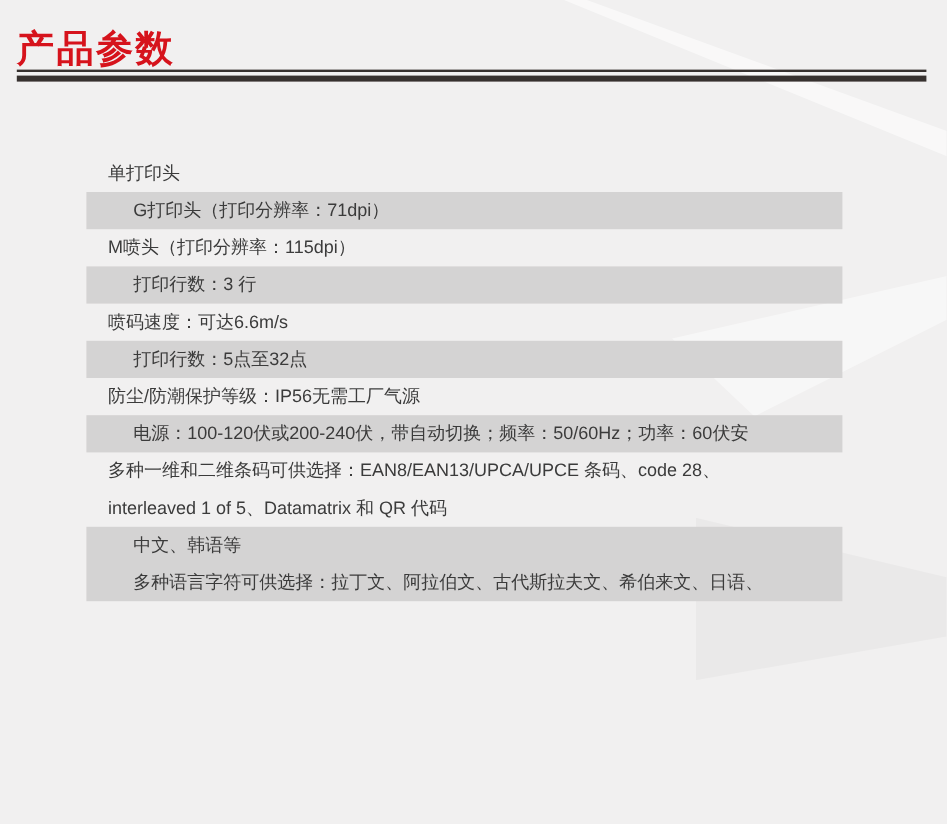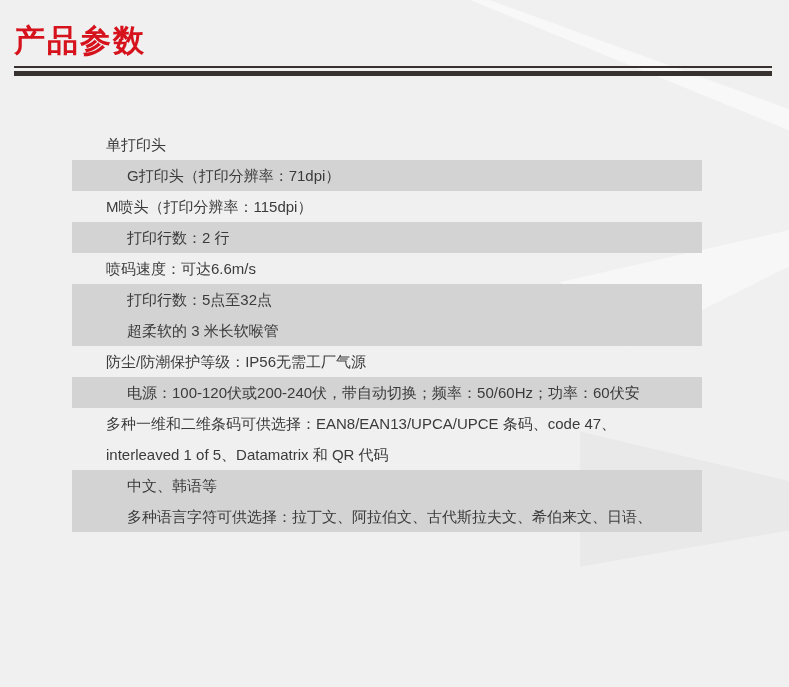--- a/index.html
+++ b/index.html
@@ -29,42 +29,42 @@
     clip-path:polygon(0 40%,100% 0,100% 28%,30% 90%);
   }
   .wm-row-right{
     left:580px;top:415px;width:209px;height:165px;
     background:rgba(0,0,0,0.028);
     clip-path:polygon(0 10%,100% 40%,100% 70%,0 92%);
   }
   header{position:relative;}
   .page-title{
     margin:0;
-    padding:24px 0 8px 14px;
+    padding:24px 0 0 14px;
     color:var(--accent);
     font-size:31px;
     font-weight:bold;
     letter-spacing:2px;
     line-height:1.1;
   }
   .divider{margin-left:14px;width:758px;}
   .divider-thin{height:2px;background:var(--divider);}
   .divider-gap{height:3px;}
   .divider-thick{height:5px;background:var(--divider);}
   .spec-list{
     position:absolute;
     left:72px;top:129px;
     width:630px;
   }
   .spec-row{box-sizing:border-box;padding:0 18px;}
   .spec-row.shaded{background:var(--row-shade);padding-left:39px;}
   .spec-line{
     height:31px;line-height:31px;
     font-size:15px;color:var(--text);
-    white-space:nowrap;overflow:hidden;margin-left:16px;
+    white-space:nowrap;overflow:hidden;
   }
 </style>
 </head>
 <body>
 
 <div class="wm wm-top-right"></div>
 <div class="wm wm-mid-right"></div>
 <div class="wm wm-row-right"></div>
 
 <header>
@@ -80,38 +80,35 @@
     <div class="spec-row">
       <div class="spec-line">单打印头</div>
     </div>
     <div class="spec-row shaded">
       <div class="spec-line">G打印头（打印分辨率：71dpi）</div>
     </div>
     <div class="spec-row">
       <div class="spec-line">M喷头（打印分辨率：115dpi）</div>
     </div>
     <div class="spec-row shaded">
-      <div class="spec-line">打印行数：2 行</div>
+      <div class="spec-line">打印行数：3 行</div>
     </div>
     <div class="spec-row">
       <div class="spec-line">喷码速度：可达6.6m/s</div>
     </div>
     <div class="spec-row shaded">
       <div class="spec-line">打印行数：5点至32点</div>
-    </div>
-    <div class="spec-row shaded">
-      <div class="spec-line">超柔软的 3 米长软喉管</div>
     </div>
     <div class="spec-row">
       <div class="spec-line">防尘/防潮保护等级：IP56无需工厂气源</div>
     </div>
     <div class="spec-row shaded">
       <div class="spec-line">电源：100-120伏或200-240伏，带自动切换；频率：50/60Hz；功率：60伏安</div>
     </div>
     <div class="spec-row">
-      <div class="spec-line">多种一维和二维条码可供选择：EAN8/EAN13/UPCA/UPCE 条码、code 47、</div>
+      <div class="spec-line">多种一维和二维条码可供选择：EAN8/EAN13/UPCA/UPCE 条码、code 28、</div>
       <div class="spec-line">interleaved 1 of 5、Datamatrix 和 QR 代码</div>
     </div>
     <div class="spec-row shaded">
       <div class="spec-line">中文、韩语等</div>
       <div class="spec-line">多种语言字符可供选择：拉丁文、阿拉伯文、古代斯拉夫文、希伯来文、日语、</div>
     </div>
   </main>
 
 </body></html>

